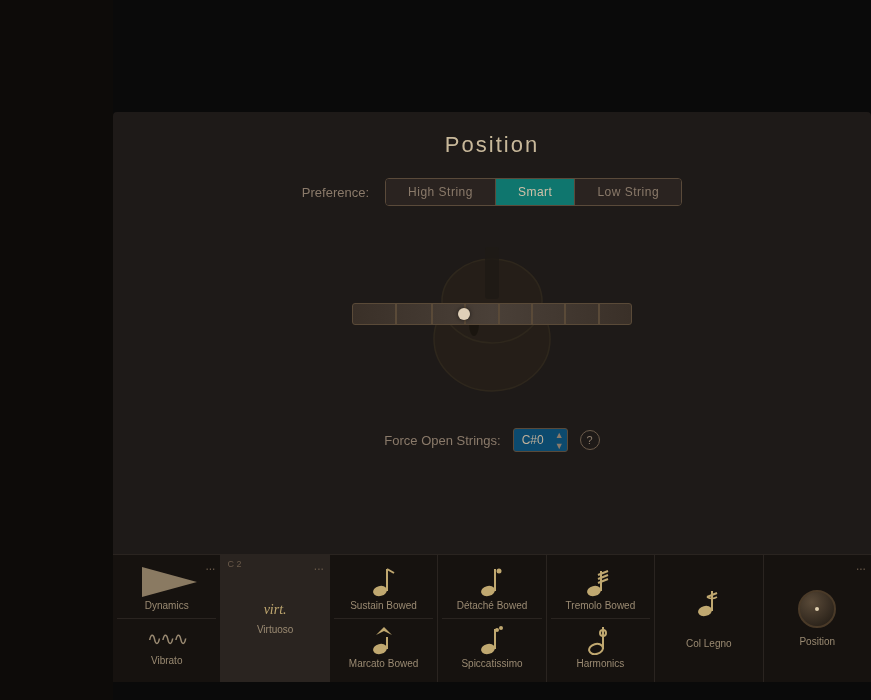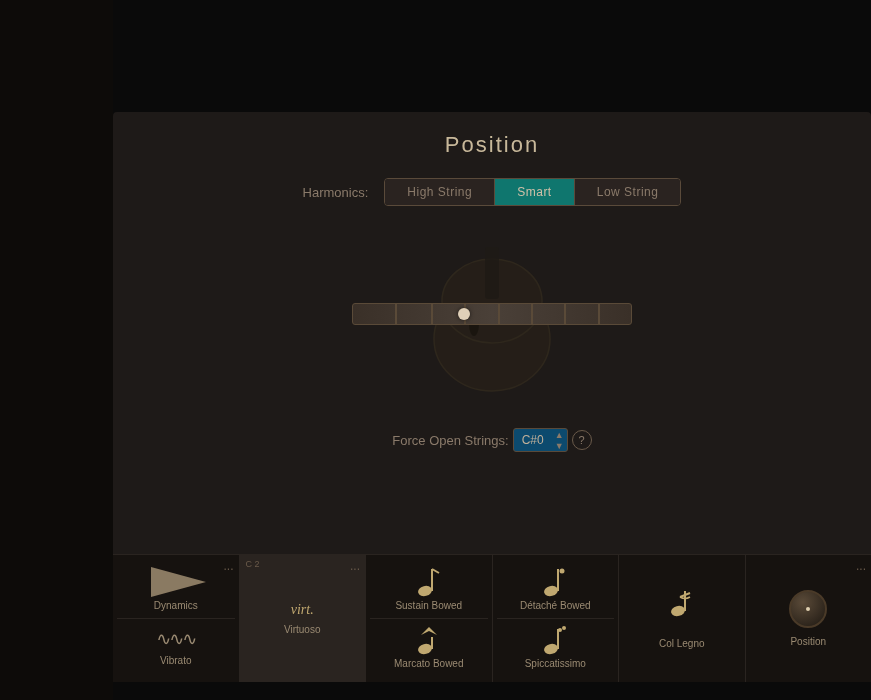--- a/index.html
+++ b/index.html
@@ -129,21 +129,21 @@
       background: #5a4a38;
       top: 0;
     }
 
     
     .force-row {
       display: flex;
       align-items: center;
       justify-content: center;
       margin-top: 24px;
-      gap: 4px;
+      gap: 12px;
     }
     .force-label {
       color: #8a7a6a;
       font-size: 13px;
     }
     .force-select-wrapper {
       position: relative;
       display: inline-flex;
       align-items: center;
     }
@@ -332,21 +332,21 @@
 
   <div class="top-bar"></div>
 
   <div class="left-sidebar"></div>
 
   <div class="main-panel">
 
     <div class="panel-title">Position</div>
 
     <div class="preference-row">
-      <span class="preference-label">Harmonics:</span>
+      <span class="preference-label">Preference:</span>
       <div class="preference-options">
         <button class="pref-btn">High String</button>
         <button class="pref-btn active">Smart</button>
         <button class="pref-btn">Low String</button>
       </div>
     </div>
 
     <div class="instrument-area">
 
       <svg width="180" height="170" viewBox="0 0 180 170" style="position:absolute;opacity:0.6;">
@@ -458,20 +458,42 @@
               <ellipse cx="8" cy="24" rx="7" ry="5" fill="#c0a870" transform="rotate(-15 8 24)"></ellipse>
               <line x1="15" y1="24" x2="15" y2="4" stroke="#c0a870" stroke-width="2"></line>
               <circle cx="17" cy="5" r="2" fill="#c0a870"></circle>
               <circle cx="21" cy="3" r="2" fill="#c0a870"></circle>
             </svg>
             <span class="art-label">Spiccatissimo</span>
           </div>
         </div>
       </div>
 
+      <div class="art-cell">
+        <div class="art-cell-pair">
+          <div class="art-sub-cell">
+            <svg width="28" height="30" viewBox="0 0 28 30">
+              <ellipse cx="8" cy="24" rx="7" ry="5" fill="#c0a870" transform="rotate(-15 8 24)"></ellipse>
+              <line x1="15" y1="24" x2="15" y2="4" stroke="#c0a870" stroke-width="2"></line>
+              <line x1="12" y1="8" x2="22" y2="4" stroke="#c0a870" stroke-width="2"></line>
+              <line x1="12" y1="12" x2="22" y2="8" stroke="#c0a870" stroke-width="2"></line>
+              <line x1="12" y1="16" x2="22" y2="12" stroke="#c0a870" stroke-width="2"></line>
+            </svg>
+            <span class="art-label">Tremolo Bowed</span>
+          </div>
+          <div class="art-sub-cell">
+            <svg width="24" height="30" viewBox="0 0 24 30">
+              <ellipse cx="8" cy="24" rx="7" ry="5" fill="none" stroke="#c0a870" stroke-width="2" transform="rotate(-15 8 24)"></ellipse>
+              <line x1="15" y1="24" x2="15" y2="2" stroke="#c0a870" stroke-width="2"></line>
+              <circle cx="15" cy="8" r="3" fill="none" stroke="#c0a870" stroke-width="2"></circle>
+            </svg>
+            <span class="art-label">Harmonics</span>
+          </div>
+        </div>
+      </div>
 
       <div class="art-cell">
         <div class="art-cell-pair">
           <div class="art-sub-cell" style="border-bottom:none;">
             <svg width="24" height="30" viewBox="0 0 24 30">
               <ellipse cx="8" cy="24" rx="7" ry="5" fill="#c0a870" transform="rotate(-15 8 24)"></ellipse>
               <line x1="15" y1="24" x2="15" y2="4" stroke="#c0a870" stroke-width="2"></line>
               <line x1="10" y1="10" x2="20" y2="6" stroke="#c0a870" stroke-width="2"></line>
               <path d="M10 10 Q15 13 20 10" fill="none" stroke="#c0a870" stroke-width="1.5"></path>
             </svg>

